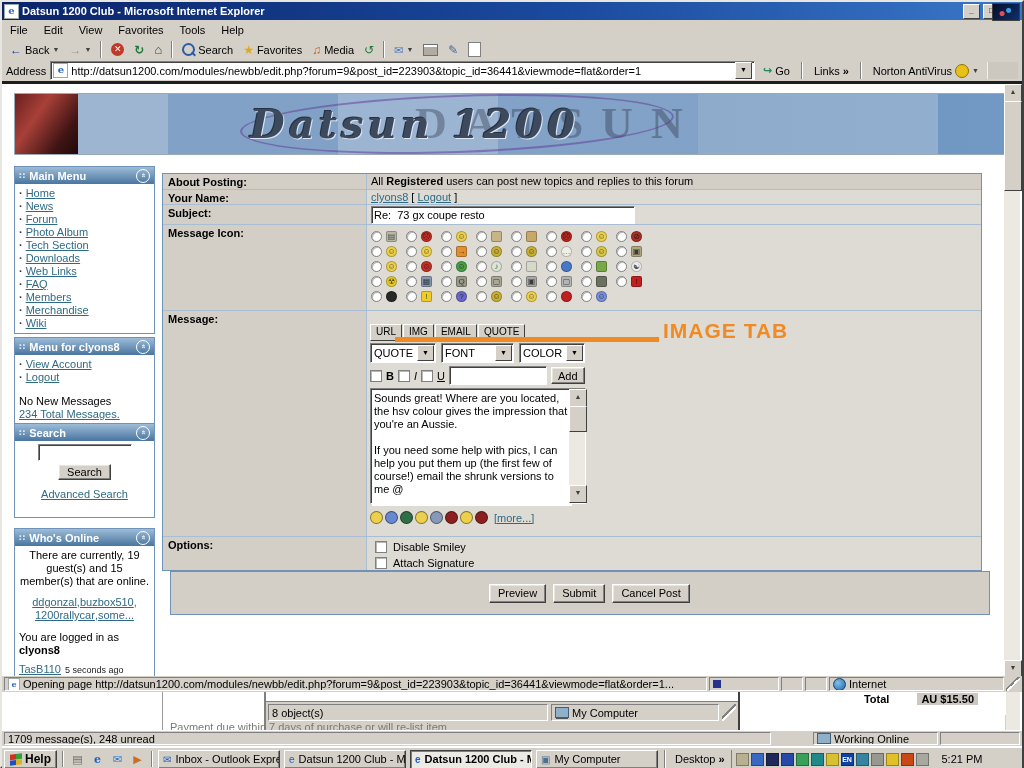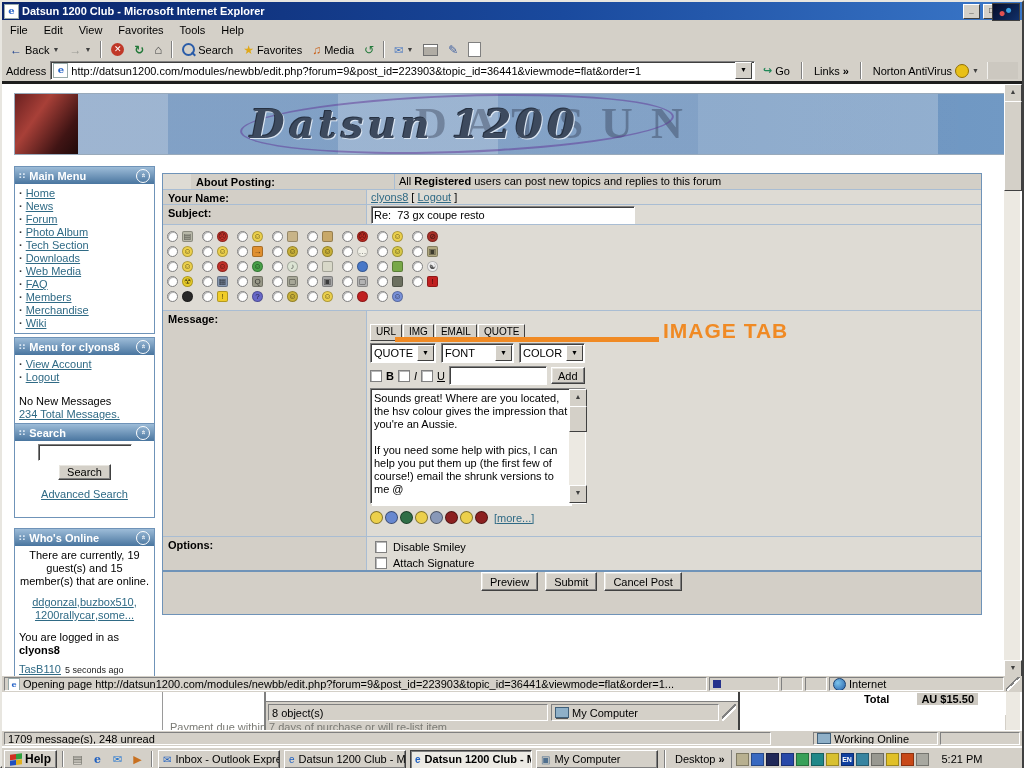--- a/index.html
+++ b/index.html
@@ -89,21 +89,21 @@
   .wo-links span.cmm:not(:last-child)::after{content:", ";display:inline-block;text-decoration:none;color:#2f6a85;}
   .recent{ text-align:left;margin-top:6px;line-height:12px;}
   .recent .ago{font-size:9px;color:#222;margin-left:4px;}
   
   .formtable{position:absolute;left:160px;top:89px;width:820px;border:1px solid #6f93b8;box-sizing:border-box;background:#dedbd4;}
   .frow{display:flex;border-top:1px solid #a9bdd3;box-sizing:border-box;}
   .frow:first-child{border-top:none;}
   .lcell{width:204px;background:#d3cfc7;border-right:1px solid #a9bdd3;font-weight:bold;padding:2px 5px;box-sizing:border-box;}
   .rcell{flex:1;background:#dedbd4;padding:1px 4px;box-sizing:border-box;position:relative;}
   .r-about .rcell{background:#d3cfc7;}
-  .r-about{height:15px;padding-left:28px;} .r-name{height:15px;} .r-subject{height:20px;}
+  .r-about{height:15px;} .r-name{height:15px;} .r-subject{height:20px;}
   .r-icon{height:86px;} .r-msg{height:226px;} .r-opt{height:34px;}
   .subject-input{width:258px;height:16px;border:1px solid;border-color:#808080 #fff #fff #808080;box-shadow:inset 1px 1px 0 #404040;
     font-family:"Liberation Sans",sans-serif;font-size:11px;padding:0 2px;background:#fff;}
   .icon-grid{display:flex;flex-wrap:wrap;width:288px;padding-top:3px;}
   .mi{width:35px;height:15px;display:flex;align-items:center;gap:4px;}
   .radio{width:9px;height:9px;border-radius:50%;background:#fff;border:1px solid #808080;box-shadow:inset 1px 1px 0 #b8b8b8;}
   .mi-ic{width:11px;height:11px;display:flex;align-items:center;justify-content:center;font-size:8px;color:rgba(0,0,0,.65);border:1px solid rgba(0,0,0,.25);box-sizing:border-box;}
   
   .tabs{position:absolute;left:3px;top:13px;display:flex;gap:1px;}
   .tab{height:15px;padding:0 5px;background:#d4d0c8;border:1px solid;border-color:#fff #404040 #404040 #fff;font-size:10px;line-height:14px;}
@@ -123,22 +123,22 @@
     font-family:"Liberation Sans",sans-serif;font-size:11px;padding:1px 8px;}
   .ta-wrap{position:absolute;left:3px;top:77px;width:216px;height:116px;border:1px solid;border-color:#808080 #fff #fff #808080;
     box-shadow:inset 1px 1px 0 #404040;background:#fff;box-sizing:border-box;}
   .ta-wrap textarea{position:absolute;left:1px;top:1px;width:196px;height:112px;border:none;resize:none;outline:none;
     font-family:"Liberation Sans",sans-serif;font-size:11px;line-height:13px;overflow:hidden;}
   .ta-bar{position:absolute;right:0;top:0;width:16px;height:100%;background:#ece9e2;}
   .ta-bar .sbtn{left:0;}
   .smrow{position:absolute;left:3px;top:200px;display:flex;align-items:center;gap:2px;}
   .smile{width:13px;height:13px;border-radius:50%;border:1px solid rgba(0,0,0,.45);box-sizing:border-box;}
   .optline{display:flex;align-items:center;gap:6px;margin:3px 0 4px 4px;}
-  .form-footer{position:absolute;left:160px;top:487px;width:820px;height:44px;background:#d3cfc7;border:1px solid #6f93b8;
-    box-sizing:border-box;display:flex;align-items:flex-start;gap:7px;padding-left:318px;}
+  .form-footer{position:absolute;left:168px;top:487px;width:820px;height:44px;background:#d3cfc7;border:1px solid #6f93b8;
+    box-sizing:border-box;display:flex;align-items:center;gap:7px;padding-left:318px;}
   
   .statusbar{position:absolute;left:0;right:0;top:674px;height:16px;background:#d4d0c8;display:flex;gap:2px;padding:1px 2px;box-sizing:border-box;}
   .spanel{border:1px solid;border-color:#808080 #fff #fff #808080;display:flex;align-items:center;gap:3px;padding:0 3px;
     white-space:nowrap;overflow:hidden;box-sizing:border-box;}
   .sp-main{flex:1;}
   .sp-prog{width:70px;} .prog-chunk{width:8px;height:8px;background:#26328c;}
   .sp-sm{width:22px;}
   .sp-zone{width:175px;}
   .globe{width:11px;height:11px;border-radius:50%;background:radial-gradient(circle at 35% 35%,#7cc4ec,#2860a8);border:1px solid #1a4070;}
   .grip{width:14px;background:linear-gradient(135deg,transparent 40%,#808080 40% 50%,#fff 50% 60%,transparent 60%);}
@@ -301,21 +301,21 @@
         <span class="collapse"><i>«</i></span>
       </div>
       <div class="sb-body mlist">
 
       <div><span class="bullet">·</span><a class="lnk">Home</a></div>
           <div><span class="bullet">·</span><a class="lnk">News</a></div>
           <div><span class="bullet">·</span><a class="lnk">Forum</a></div>
           <div><span class="bullet">·</span><a class="lnk">Photo Album</a></div>
           <div><span class="bullet">·</span><a class="lnk">Tech Section</a></div>
           <div><span class="bullet">·</span><a class="lnk">Downloads</a></div>
-          <div><span class="bullet">·</span><a class="lnk">Web Media</a></div>
+          <div><span class="bullet">·</span><a class="lnk">Web Links</a></div>
           <div><span class="bullet">·</span><a class="lnk">FAQ</a></div>
           <div><span class="bullet">·</span><a class="lnk">Members</a></div>
           <div><span class="bullet">·</span><a class="lnk">Merchandise</a></div>
           <div><span class="bullet">·</span><a class="lnk">Wiki</a></div>
         </div>
     </div>
 
     <div class="sidebox" style="top:253px;">
       <div class="sb-head">
         <span class="panel-ic">∷</span>
@@ -380,20 +380,21 @@
           <span>[</span>
           <a class="lnk">Logout</a>
           <span>]</span>
         </div>
       </div>
       <div class="frow r-subject">
         <div class="lcell">Subject:</div>
         <div class="rcell"><input class="subject-input" value="Re:  73 gx coupe resto" style=""></div>
       </div>
       <div class="frow r-icon">
+        <div class="lcell">Message Icon:</div>
         <div class="rcell">
           <div class="icon-grid">
 
           <span class="mi">
                 <span class="radio"></span>
                 <span class="mi-ic" style="background: rgb(184, 184, 168); border-radius: 2px;">▤</span>
               </span>
               <span class="mi">
                 <span class="radio"></span>
                 <span class="mi-ic" style="background: rgb(192, 48, 40); border-radius: 50%;">☹</span>

